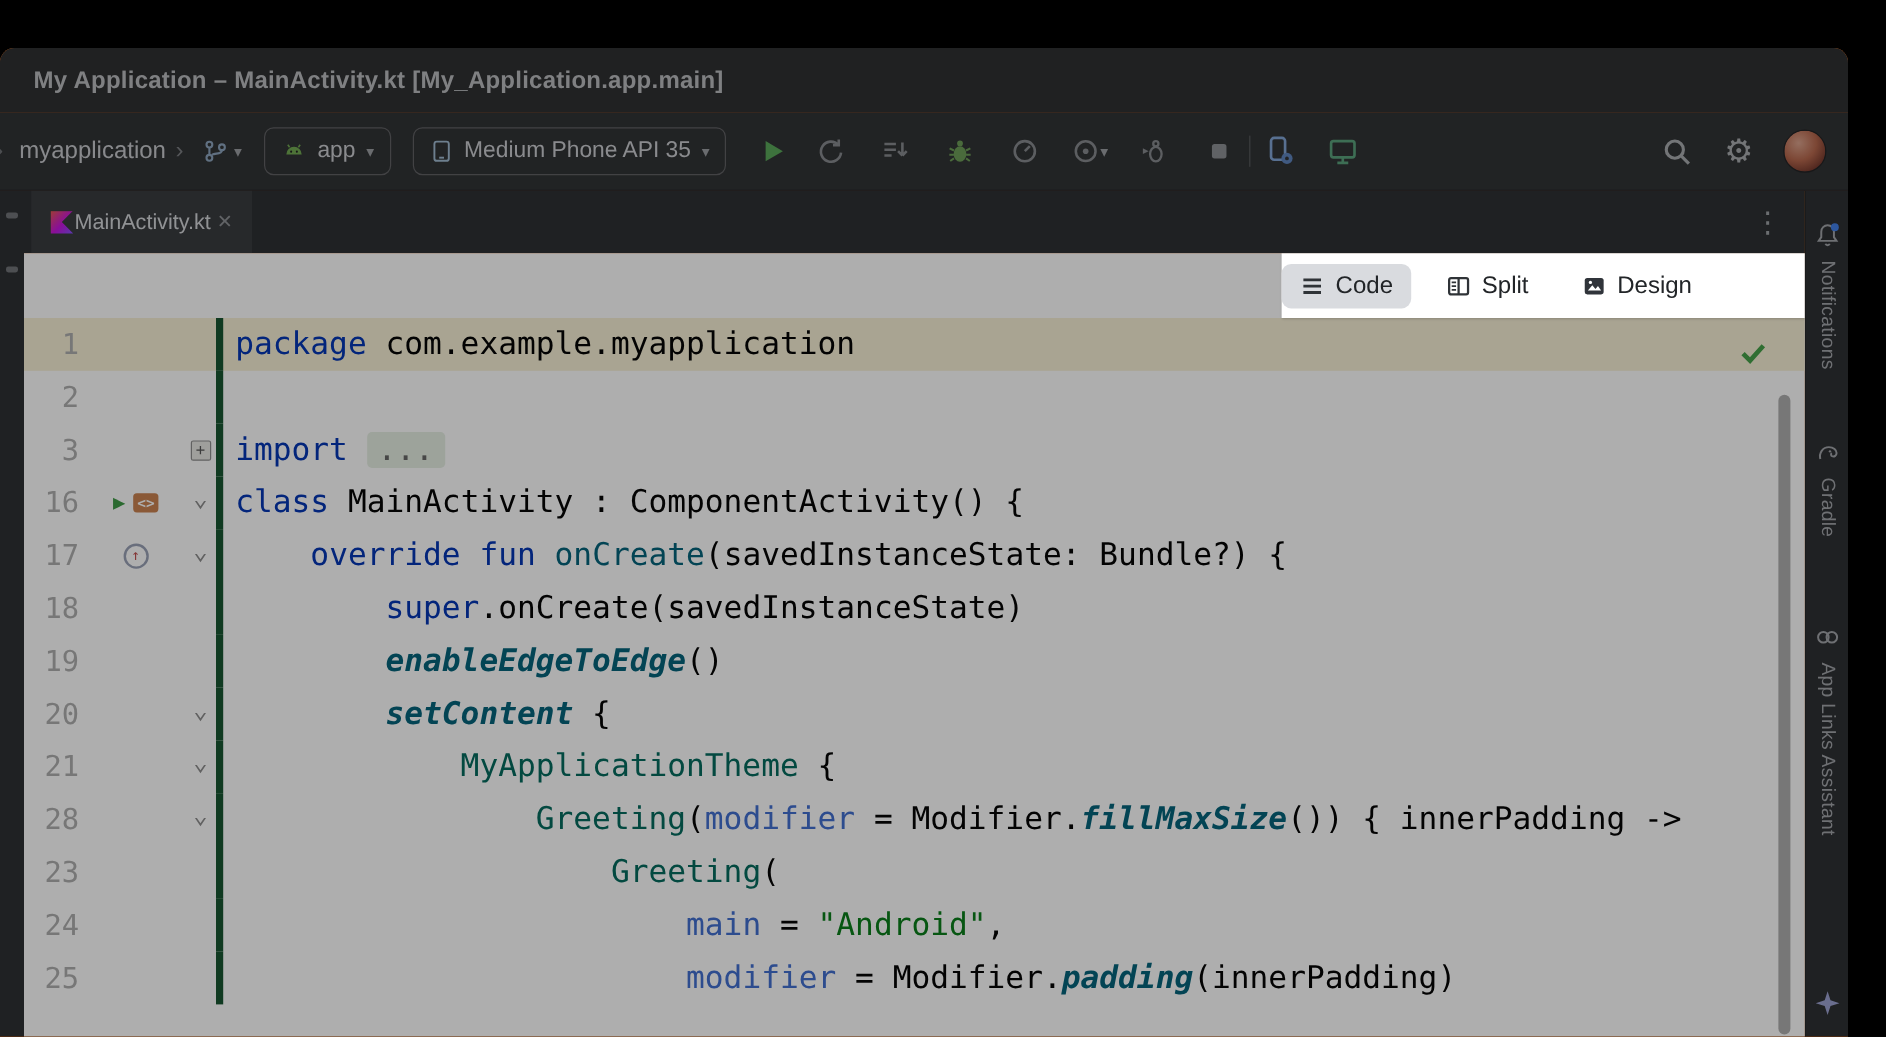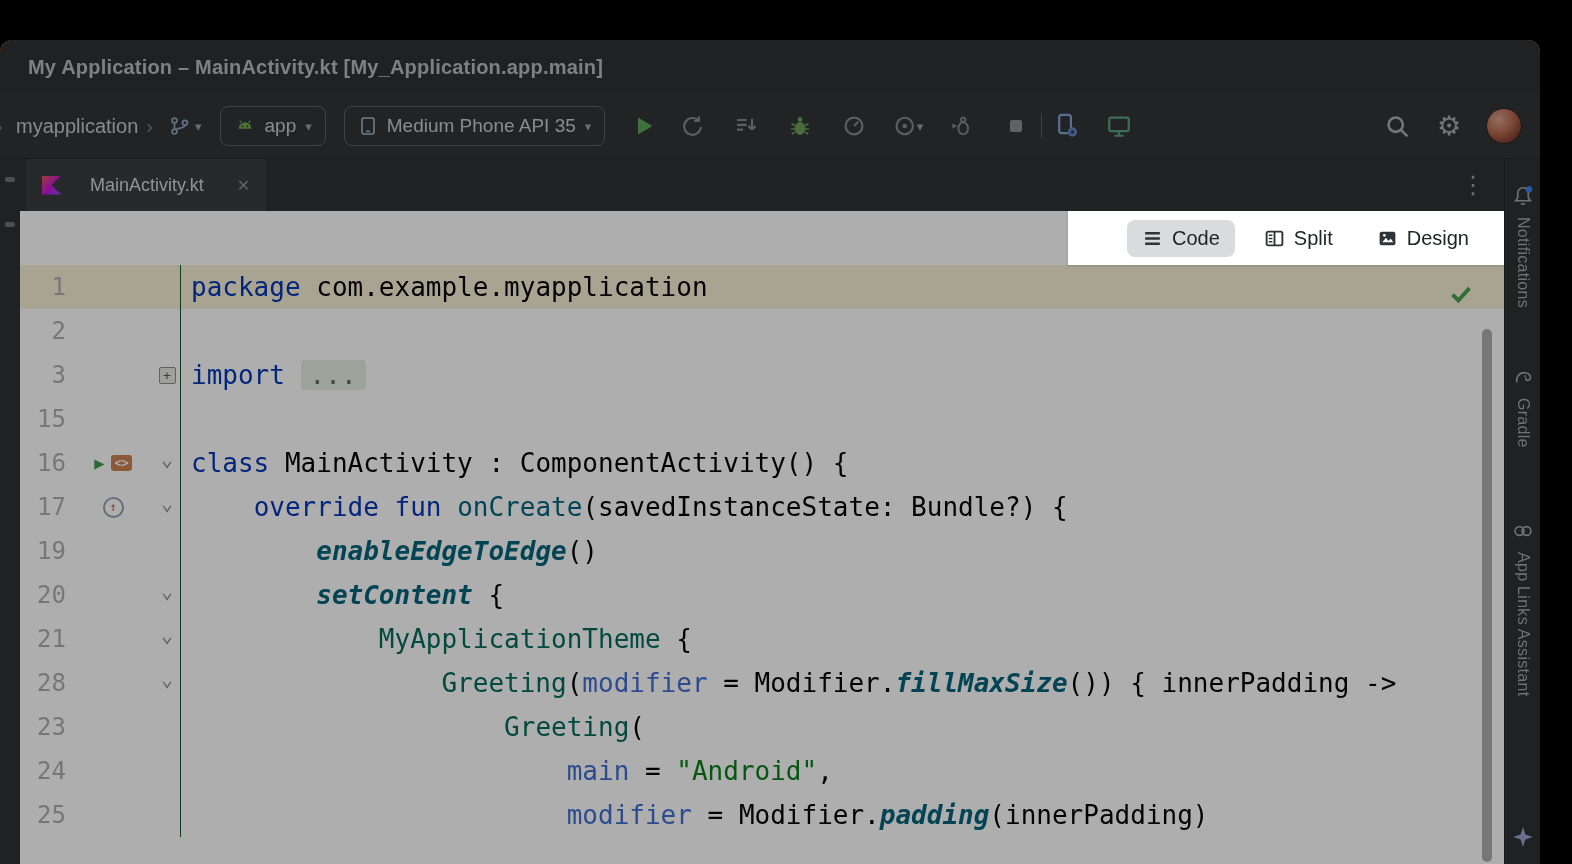--- a/index.html
+++ b/index.html
@@ -36,37 +36,37 @@
 
   
   .body-row{flex:1;display:flex;min-height:0;}
   .left-stripe{width:20px;background:#2b2d30;display:flex;flex-direction:column;align-items:center;
                padding-top:18px;gap:40px;flex:0 0 auto;}
   .stripe-dash{width:10px;height:5px;background:#6f7276;border-radius:2px;}
   .center-col{flex:1;display:flex;flex-direction:column;min-width:0;}
 
   
   .tabbar{height:52px;background:#2b2d30;display:flex;align-items:center;flex:0 0 auto;}
-  .tab{height:100%;display:flex;align-items:center;gap:29px;background:#37393d;padding:0 16px;
+  .tab{height:100%;display:flex;align-items:center;gap:1px;background:#37393d;padding:0 16px;
        margin-left:6px;font-size:18px;color:#d3d5d9;}
   .kicon{width:19px;height:19px;background:linear-gradient(135deg,#e8544f 0%,#c711e1 55%,#7f52ff 100%);
          clip-path:polygon(0 0,100% 0,50% 50%,100% 100%,0 100%);flex:0 0 auto;}
   .tabclose{color:#8d9094;font-size:16px;margin-left:4px;}
   .kebab{margin-left:auto;margin-right:18px;color:#9ca0a4;font-size:24px;letter-spacing:1px;}
 
   
   .editor{flex:1;background:#ffffff;position:relative;overflow:hidden;
           font-family:"DejaVu Sans Mono",monospace;}
   .code-lines{padding-top:54px;}
   .code-row{display:flex;height:44px;align-items:stretch;}
   .code-row.caret-line{background:#f8f1d6;}
   .lnum{width:46px;text-align:right;padding-right:6px;color:#aeaeae;font-size:24px;line-height:44px;flex:0 0 auto;}
   .gslot{width:82px;display:flex;align-items:center;justify-content:center;gap:7px;flex:0 0 auto;}
   .fslot{width:26px;display:flex;align-items:center;justify-content:center;flex:0 0 auto;}
-  .codetext{margin:0;flex:1;border-left:1px solid #14532d;padding-left:10px;white-space:pre;
+  .codetext{margin:0;flex:1;border-left:6px solid #14532d;padding-left:10px;white-space:pre;
             font-family:"DejaVu Sans Mono",monospace;font-size:26px;line-height:44px;color:#000;}
   .kw{color:#0033b3;}
   .fn{color:#00627a;}
   .fni{color:#00627a;font-style:italic;font-weight:bold;}
   .comp{color:#00695c;}
   .arg{color:#3f6dd0;}
   .str{color:#067d17;}
   .foldchip{background:#e6efe3;color:#666;border-radius:4px;padding:0 9px;}
   .gi{display:flex;align-items:center;justify-content:center;}
   .gi-run{color:#3d9a44;font-size:17px;}
@@ -76,21 +76,21 @@
                font-size:12px;line-height:1;}
   .gi-fold{color:#8d8d8d;font-size:20px;margin-top:-8px;}
   .gi-foldplus{width:15px;height:15px;border:1px solid #8d8d8d;background:#e9e9e4;color:#555;
                font-size:13px;line-height:1;border-radius:2px;}
   .check{position:absolute;top:70px;right:30px;}
   .scrollbar{position:absolute;top:118px;right:12px;width:10px;bottom:2px;
              background:rgba(105,105,105,.55);border-radius:5px;}
 
   
   .mode-panel{position:absolute;top:0;right:0;width:436px;height:54px;background:#ffffff;z-index:60;
-              display:flex;align-items:center;justify-content:flex-end;gap:14px;padding-right:20px;
+              display:flex;align-items:center;gap:14px;padding-right:20px;
               box-sizing:border-box;box-shadow:0 1px 2px rgba(0,0,0,.18);}
   .mode{display:flex;align-items:center;gap:9px;font-size:20px;color:#222528;background:transparent;
         border:none;padding:7px 15px;border-radius:8px;font-family:"Liberation Sans",sans-serif;
         font-weight:500;}
   .mode.selected{background:#d9dbdf;}
 
   
   .right-stripe{width:35px;background:#2b2d30;border-left:1px solid #232426;display:flex;
                 flex-direction:column;align-items:center;padding:26px 0 12px;flex:0 0 auto;}
   .tw{display:flex;flex-direction:column;align-items:center;gap:10px;}
@@ -269,45 +269,45 @@
               </div>
               <div class="code-row">
                 <span class="lnum">3</span>
                 <span class="gslot"></span>
                 <span class="fslot">
                   <span class="gi gi-foldplus">+</span>
                 </span>
                 <pre class="codetext"><span class="kw">import</span><span> </span><span class="foldchip">...</span></pre>
               </div>
               <div class="code-row">
-                <span class="lnum">15</span>
-                <span class="gslot"></span>
-                <span class="fslot"></span>
-                <pre class="codetext"></pre>
-              </div>
-              <div class="code-row">
                 <span class="lnum">16</span>
                 <span class="gslot">
                   <span class="gi gi-run">▶</span>
                   <span class="gi gi-classicon">&lt;&gt;</span>
                 </span>
                 <span class="fslot">
                   <span class="gi gi-fold">⌄</span>
                 </span>
                 <pre class="codetext"><span class="kw">class</span><span> MainActivity : ComponentActivity() {</span></pre>
               </div>
               <div class="code-row">
                 <span class="lnum">17</span>
                 <span class="gslot">
                   <span class="gi gi-override">↑</span>
                 </span>
                 <span class="fslot">
                   <span class="gi gi-fold">⌄</span>
                 </span>
                 <pre class="codetext"><span>    </span><span class="kw">override</span><span> </span><span class="kw">fun</span><span> </span><span class="fn">onCreate</span><span>(savedInstanceState: Bundle?) {</span></pre>
+              </div>
+              <div class="code-row">
+                <span class="lnum">18</span>
+                <span class="gslot"></span>
+                <span class="fslot"></span>
+                <pre class="codetext"><span>        </span><span class="kw">super</span><span>.onCreate(savedInstanceState)</span></pre>
               </div>
               <div class="code-row">
                 <span class="lnum">19</span>
                 <span class="gslot"></span>
                 <span class="fslot"></span>
                 <pre class="codetext"><span>        </span><span class="fni">enableEdgeToEdge</span><span>()</span></pre>
               </div>
               <div class="code-row">
                 <span class="lnum">20</span>
                 <span class="gslot"></span>

